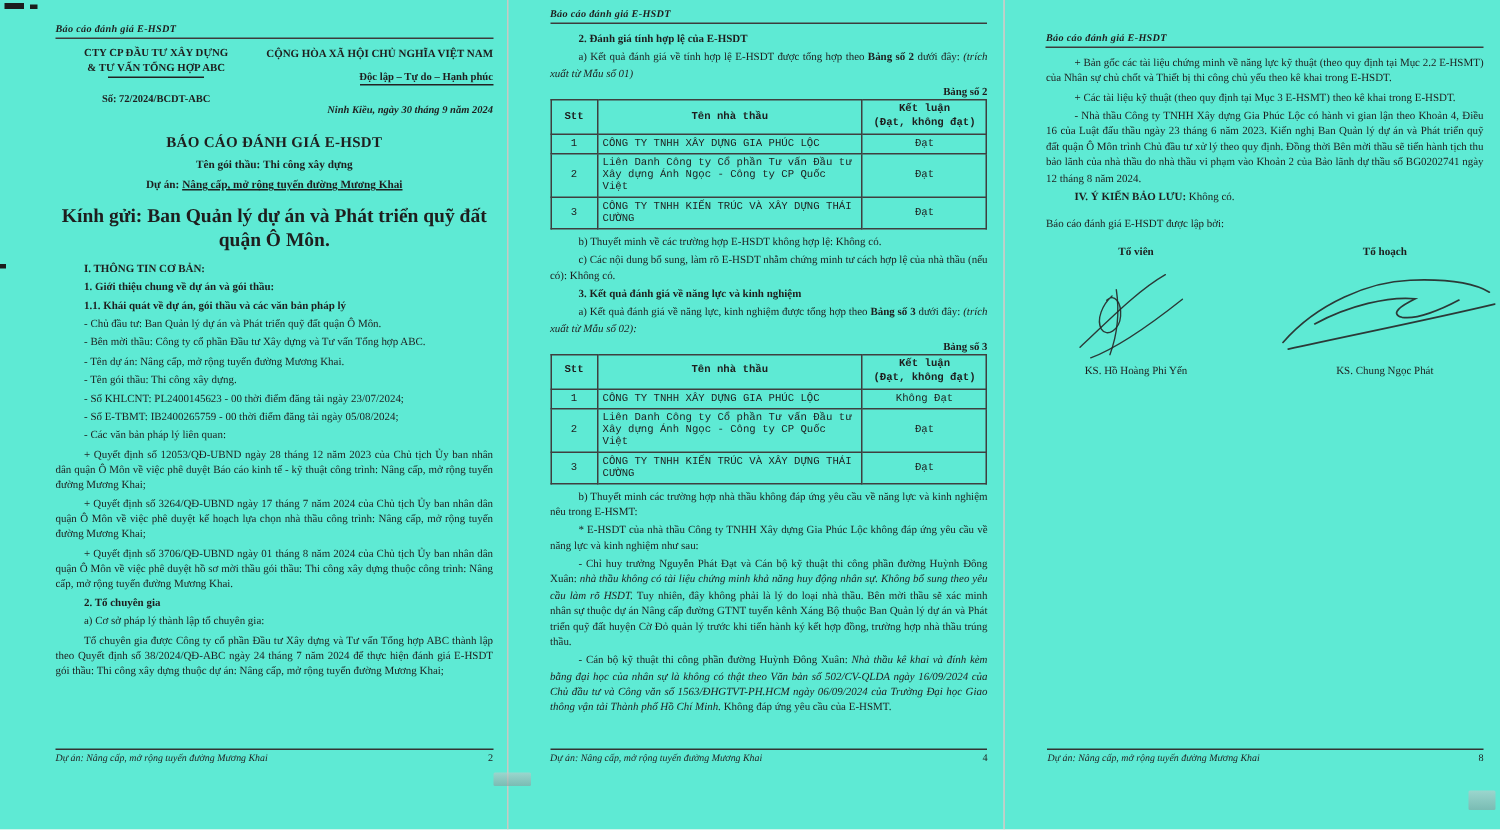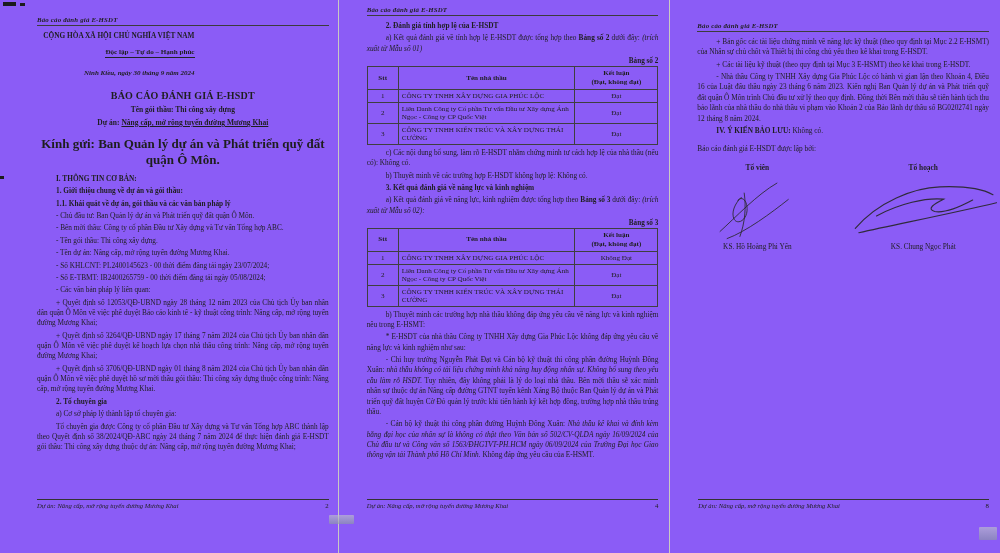--- a/index.html
+++ b/index.html
@@ -1,21 +1,21 @@
 <!DOCTYPE html>
 <html><head>
 <meta charset="utf-8">
 <style>
   html,body{margin:0;padding:0;}
   body{
     width:1000px;height:553px;overflow:hidden;background:#e9e9e6;
     font-family:"Liberation Serif","DejaVu Serif",serif;color:#1e1e1e;
   }
   .sheet{position:relative;display:flex;width:1000px;height:553px;background:#ffffff;}
-  .page{position:relative;flex:1 1 0;height:553px;background:#8b5cf6;box-sizing:border-box;overflow:hidden;}
+  .page{position:relative;flex:1 1 0;height:553px;background:#5eead4;box-sizing:border-box;overflow:hidden;}
   .page + .page{border-left:1px solid #c9c9c3;}
   .p1{padding:16px 9px 0 37px;}
   .p2{padding:6px 11px 0 28px;}
   .p3{padding:22px 11px 0 27px;}
 
   .runhead{font-style:italic;font-weight:bold;font-size:6.8px;letter-spacing:.2px;
     padding-bottom:2px;border-bottom:1.4px solid #3c3c3c;margin-bottom:5px;}
 
   
   .hdr{display:flex;margin-top:3px;}
@@ -33,21 +33,21 @@
   .salut{text-align:center;font-weight:bold;font-size:13px;margin:9px 0 6px;}
 
   .body{font-size:7.3px;line-height:1.42;text-align:justify;}
   .para{margin:2px 0;text-indent:19px;}
   .para.ni{text-indent:0;}
   .b{font-weight:bold;}
   .i{font-style:italic;}
   .u{text-decoration:underline;}
 
   .tlabel{text-align:right;font-weight:bold;font-size:7.2px;margin:3px 0 1px;}
-  table.res{width:100%;border-collapse:collapse;margin:1px 0 3px;}
+  table.res{width:100%;border-collapse:collapse;margin:1px 0 3px;font-family:Liberation Mono, monospace;}
   table.res th,table.res td{border:1px solid #3f3f3f;padding:2px 3px;font-size:7.1px;vertical-align:middle;}
   table.res th{text-align:center;font-weight:bold;line-height:1.25;}
   td.c-stt{width:24px;text-align:center;}
   td.c-res{width:76px;text-align:center;}
   td.c-name{text-align:left;}
 
   .footer{position:absolute;left:37px;right:9px;bottom:44px;border-top:1px solid #333;
     padding-top:2px;display:flex;justify-content:space-between;align-items:flex-start;}
   .p2 .footer,.p3 .footer{left:28px;right:11px;}
   .fproj{font-style:italic;font-size:6.6px;}
@@ -67,38 +67,44 @@
 </head>
 <body>
 
 <div class="sheet">
 
   <section class="page p1">
     <div class="runhead">
       <span>Báo cáo đánh giá E-HSDT</span>
     </div>
     <div class="hdr">
+      <div class="hcol-l">
+        <div class="org">CTY CP ĐẦU TƯ XÂY DỰNG</div>
+        <div class="org">&amp; TƯ VẤN TỔNG HỢP ABC</div>
+        <div class="org-u"></div>
+        <div class="docnum">Số: 72/2024/BCDT-ABC</div>
+      </div>
       <div class="hcol-r">
         <div class="nat1">CỘNG HÒA XÃ HỘI CHỦ NGHĨA VIỆT NAM</div>
         <div><span class="nat2">Độc lập – Tự do – Hạnh phúc</span></div>
         <div class="hdate">Ninh Kiều, ngày 30 tháng 9 năm 2024</div>
       </div>
     </div>
     <div class="title">BÁO CÁO ĐÁNH GIÁ E-HSDT</div>
     <div class="sub">Tên gói thầu: Thi công xây dựng</div>
     <div class="sub"><span>Dự án: </span><span class="u">Nâng cấp, mở rộng tuyến đường Mương Khai</span></div>
     <div class="salut">Kính gửi: Ban Quản lý dự án và Phát triển quỹ đất quận Ô Môn.</div>
     <div class="body">
         <p class="para"><span class="b">I. THÔNG TIN CƠ BẢN:</span></p>
         <p class="para"><span class="b">1. Giới thiệu chung về dự án và gói thầu:</span></p>
         <p class="para"><span class="b">1.1. Khái quát về dự án, gói thầu và các văn bản pháp lý</span></p>
         <p class="para"><span>- Chủ đầu tư: Ban Quản lý dự án và Phát triển quỹ đất quận Ô Môn.</span></p>
         <p class="para"><span>- Bên mời thầu: Công ty cổ phần Đầu tư Xây dựng và Tư vấn Tổng hợp ABC.</span></p>
+        <p class="para"><span>- Tên dự án: Nâng cấp, mở rộng tuyến đường Mương Khai.</span></p>
         <p class="para"><span>- Tên gói thầu: Thi công xây dựng.</span></p>
-        <p class="para"><span>- Tên dự án: Nâng cấp, mở rộng tuyến đường Mương Khai.</span></p>
         <p class="para"><span>- Số KHLCNT: PL2400145623 - 00 thời điểm đăng tải ngày 23/07/2024;</span></p>
         <p class="para"><span>- Số E-TBMT: IB2400265759 - 00 thời điểm đăng tải ngày 05/08/2024;</span></p>
         <p class="para"><span>- Các văn bản pháp lý liên quan:</span></p>
         <p class="para"><span>+ Quyết định số 12053/QĐ-UBND ngày 28 tháng 12 năm 2023 của Chủ tịch Ủy ban nhân dân quận Ô Môn về việc phê duyệt Báo cáo kinh tế - kỹ thuật công trình: Nâng cấp, mở rộng tuyến đường Mương Khai;</span></p>
         <p class="para"><span>+ Quyết định số 3264/QĐ-UBND ngày 17 tháng 7 năm 2024 của Chủ tịch Ủy ban nhân dân quận Ô Môn về việc phê duyệt kế hoạch lựa chọn nhà thầu công trình: Nâng cấp, mở rộng tuyến đường Mương Khai;</span></p>
         <p class="para"><span>+ Quyết định số 3706/QĐ-UBND ngày 01 tháng 8 năm 2024 của Chủ tịch Ủy ban nhân dân quận Ô Môn về việc phê duyệt hồ sơ mời thầu gói thầu: Thi công xây dựng thuộc công trình: Nâng cấp, mở rộng tuyến đường Mương Khai.</span></p>
         <p class="para"><span class="b">2. Tổ chuyên gia</span></p>
         <p class="para"><span>a) Cơ sở pháp lý thành lập tổ chuyên gia:</span></p>
         <p class="para"><span>Tổ chuyên gia được Công ty cổ phần Đầu tư Xây dựng và Tư vấn Tổng hợp ABC thành lập theo Quyết định số 38/2024/QĐ-ABC ngày 24 tháng 7 năm 2024 để thực hiện đánh giá E-HSDT gói thầu: Thi công xây dựng thuộc dự án: Nâng cấp, mở rộng tuyến đường Mương Khai;</span></p>
       </div>
@@ -147,22 +153,22 @@
             <td class="c-res">Đạt</td>
           </tr>
           <tr>
             <td class="c-stt">3</td>
             <td class="c-name">CÔNG TY TNHH KIẾN TRÚC VÀ XÂY DỰNG THÁI CƯỜNG</td>
             <td class="c-res">Đạt</td>
           </tr>
         </tbody>
       </table>
     <div class="body">
+        <p class="para"><span>b) Thuyết minh về các trường hợp E-HSDT không hợp lệ: Không có.</span></p>
         <p class="para"><span>c) Các nội dung bổ sung, làm rõ E-HSDT nhằm chứng minh tư cách hợp lệ của nhà thầu (nếu có): Không có.</span></p>
-        <p class="para"><span>b) Thuyết minh về các trường hợp E-HSDT không hợp lệ: Không có.</span></p>
         <p class="para"><span class="b">3. Kết quả đánh giá về năng lực và kinh nghiệm</span></p>
         <p class="para"><span>a) Kết quả đánh giá về năng lực, kinh nghiệm được tổng hợp theo </span><span class="b">Bảng số 3</span><span> dưới đây: </span><span class="i">(trích xuất từ Mẫu số 02):</span></p>
       </div>
     <div class="tlabel">Bảng số 3</div>
     <table class="res">
         <thead>
           <tr>
             <th>
               <div>Stt</div>
             </th>

